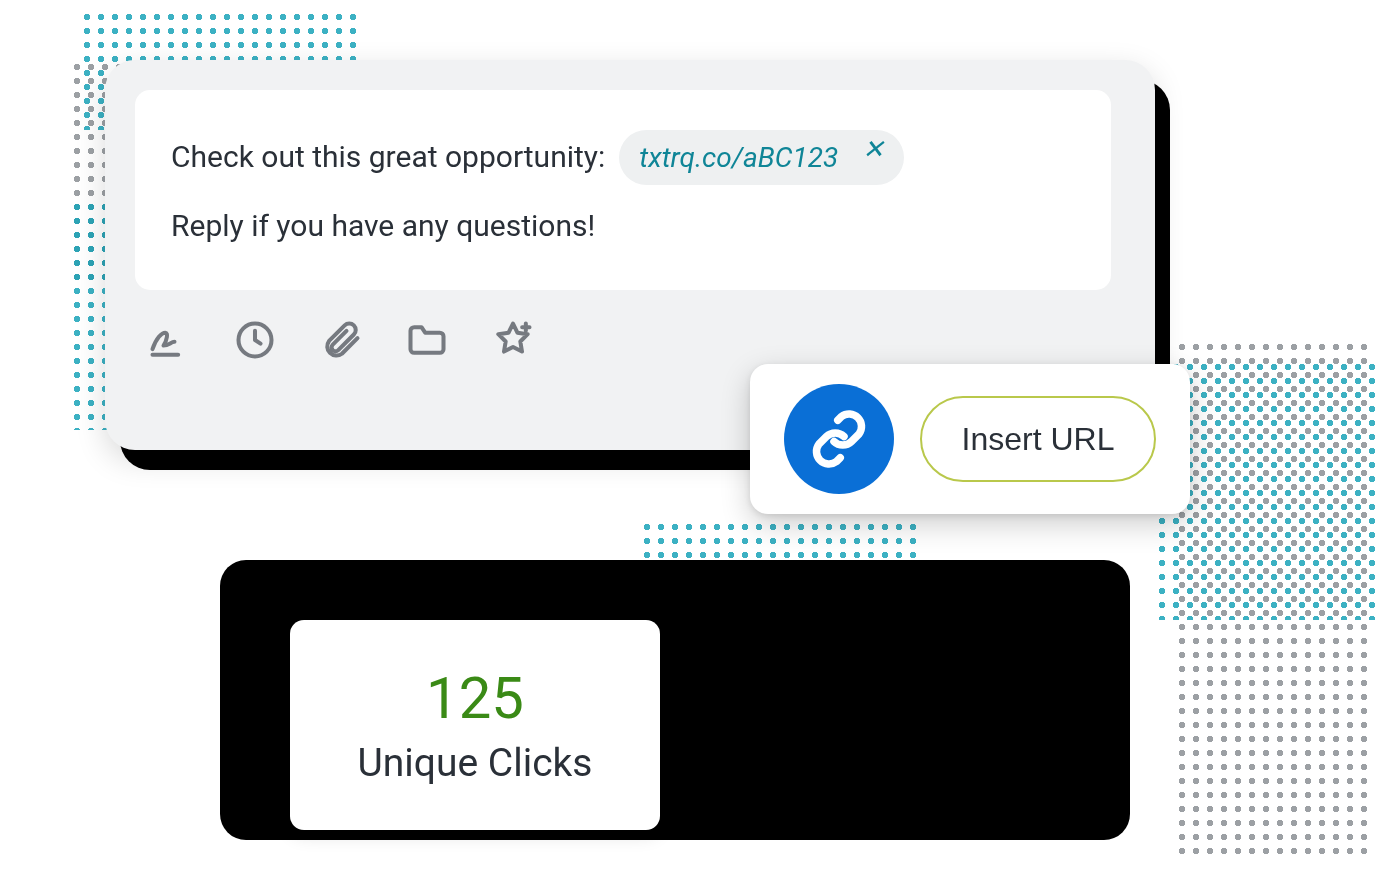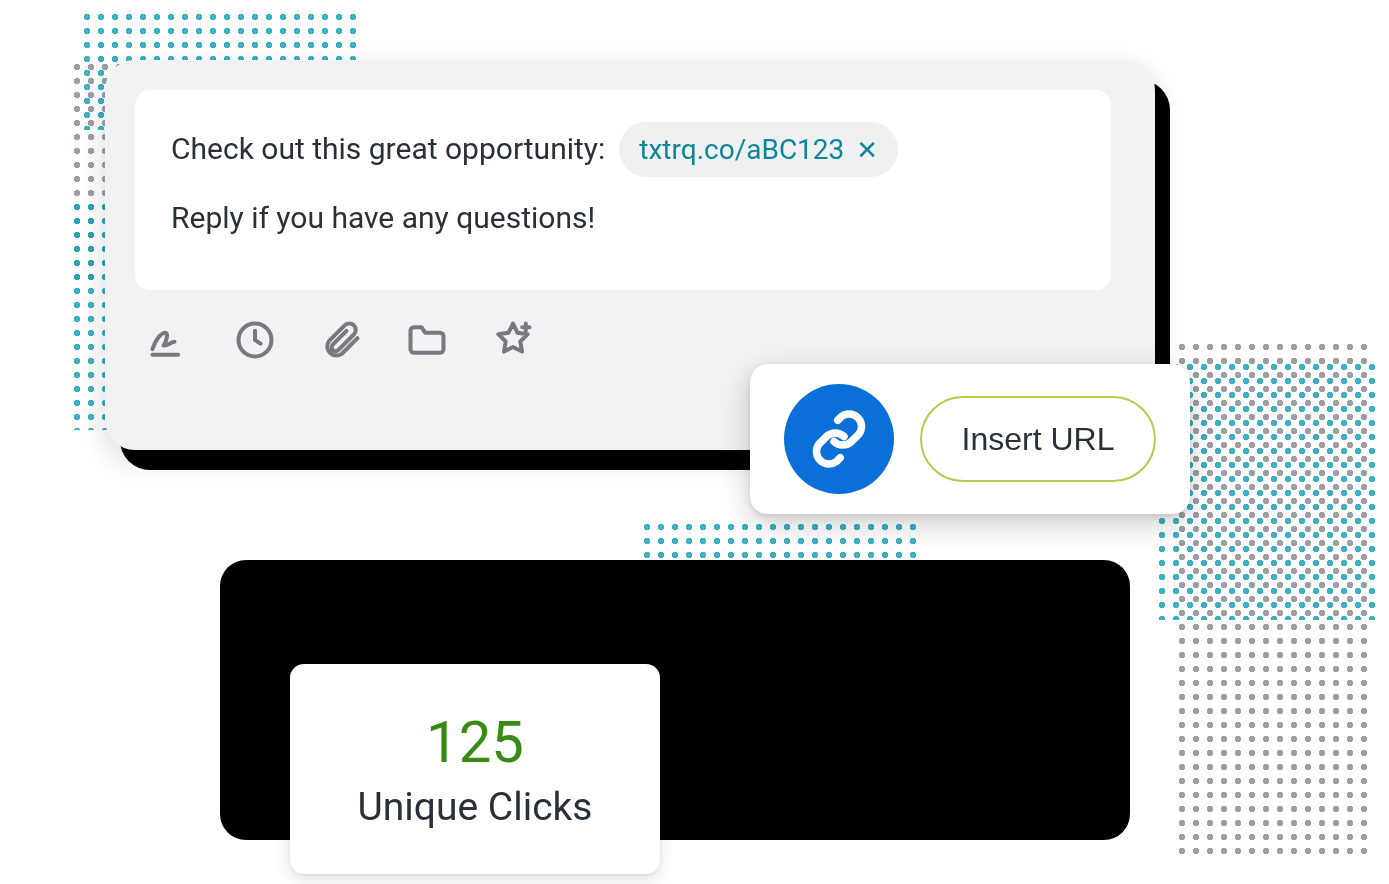--- a/index.html
+++ b/index.html
@@ -40,34 +40,35 @@
     border-radius: 30px;
     box-shadow: 0 10px 30px rgba(0,0,0,.15);
     display: flex;
     flex-direction: column;
     overflow: visible;
   }
   .message-area {
     margin: 30px 44px 0 30px;
     background: #fff;
     border-radius: 15px;
-    padding: 32px 36px 40px 36px;
+    padding: 40px 36px 40px 36px;
     font-size: 30px;
     line-height: 1.55;
     color: #2a3038;
     min-height: 200px;
   }
   .msg-line1 { display: flex; align-items: center; flex-wrap: wrap; gap: 14px; }
   .url-chip {
-    display: inline-flex; align-items: center; gap: 12px;
+    display: inline-flex; gap: 24px;
     background: #eef0f1;
     border-radius: 999px;
     padding: 6px 20px;
     color: #0f8597;
     font-size: 28px;
+    font-style: italic;
   }
   .url-chip .x {
     font-size: 26px; line-height: 1; color: #0f8597;
     cursor: pointer;
   }
   .msg-line2 { margin-top: 18px; }
 
   .toolbar {
     display: flex; align-items: center; gap: 38px;
     padding: 26px 40px 30px 40px;
@@ -123,21 +124,20 @@
     left: 290px; top: 620px;
     display: flex; gap: 40px;
   }
   .stat-card {
     width: 370px; height: 210px;
     background: #fff;
     border-radius: 14px;
     box-shadow: 0 6px 18px rgba(0,0,0,.12), 0 1px 3px rgba(0,0,0,.08);
     display: flex; flex-direction: column; align-items: center; justify-content: center;
     gap: 8px;
-    margin-top: 44px;
   }
   .stat-value {
     font-size: 58px; color: #3a8a16; font-weight: 400;
   }
   .stat-label {
     font-size: 39px; color: #2a3038;
   }
 
   
   #dots-teal-top-left  { left: 80px;  top: 10px;  width: 280px; height: 120px; }

